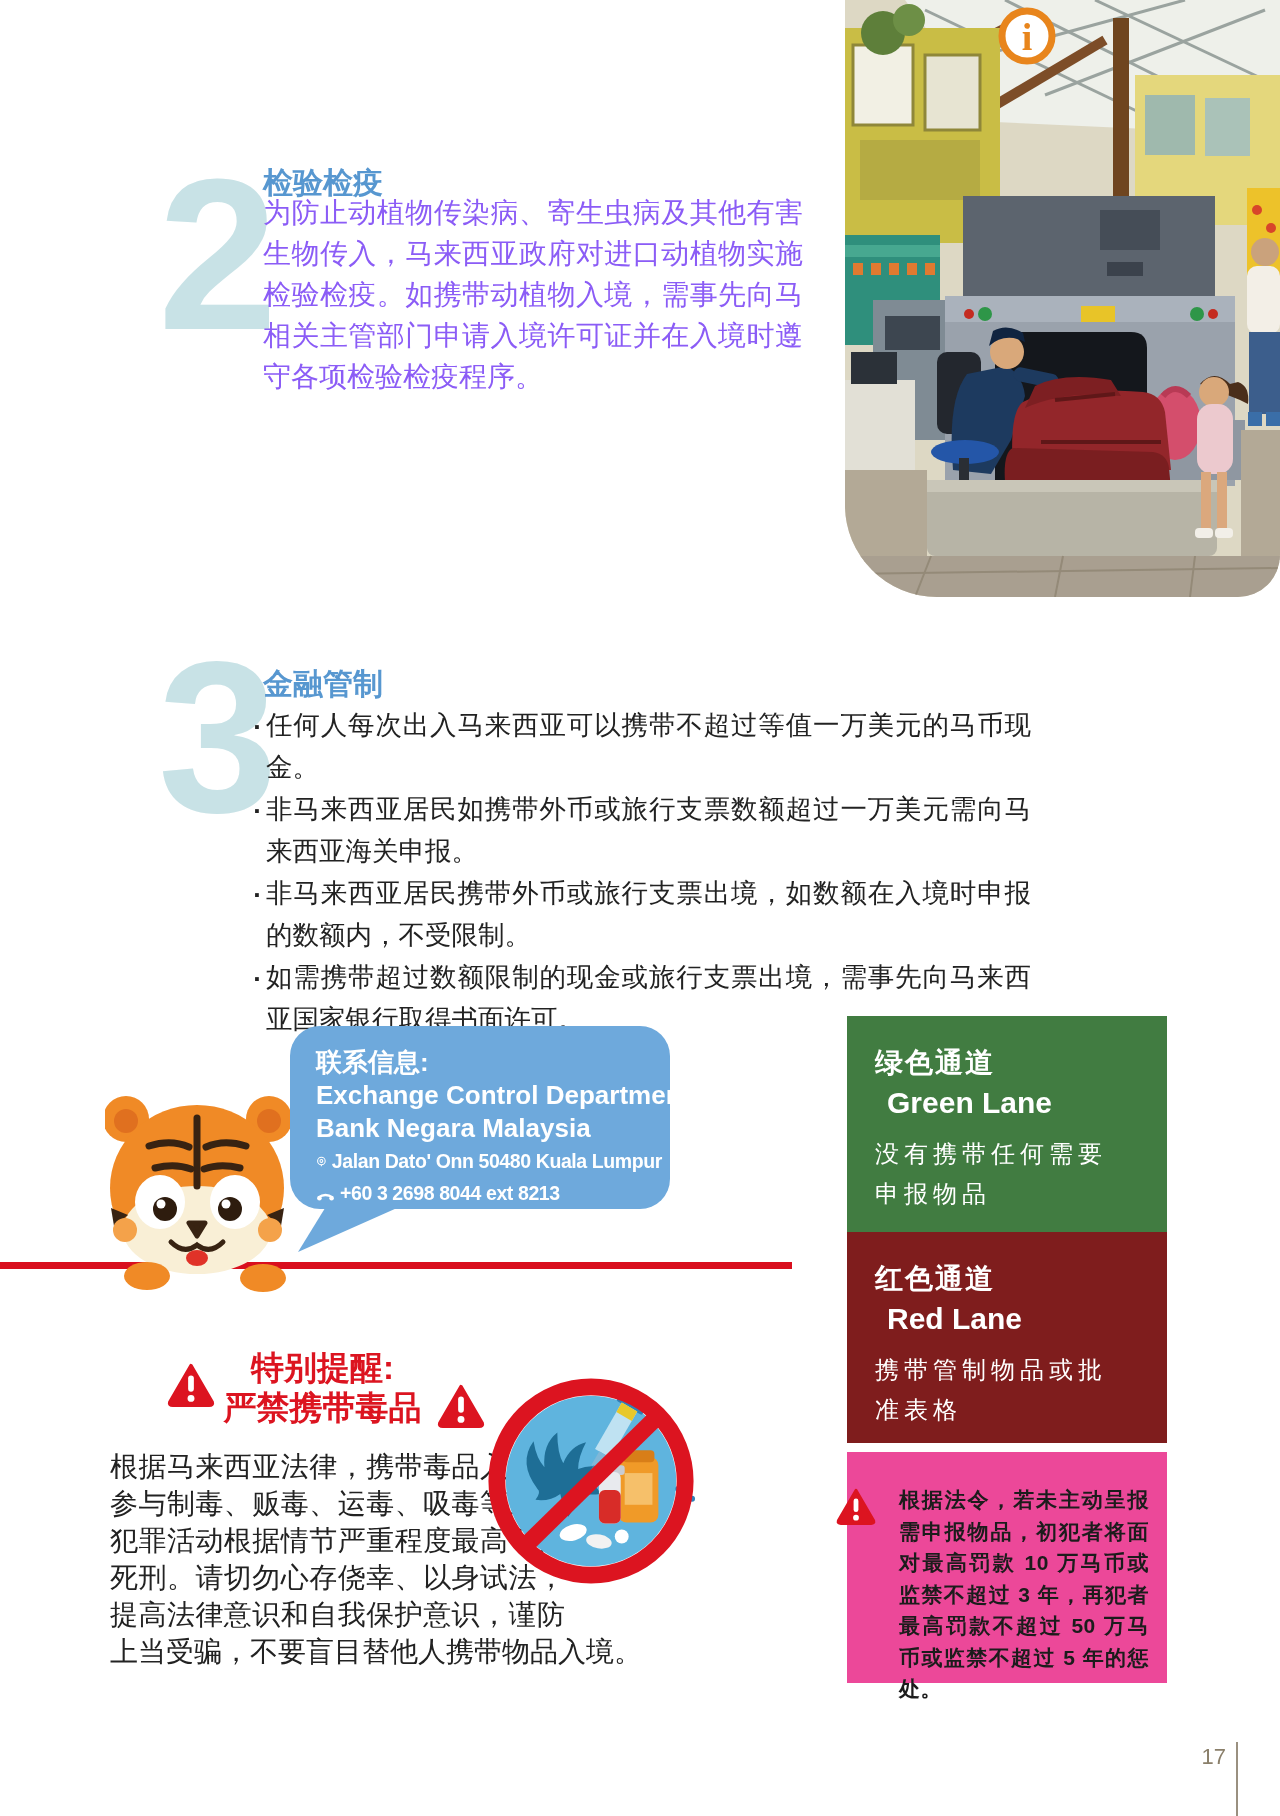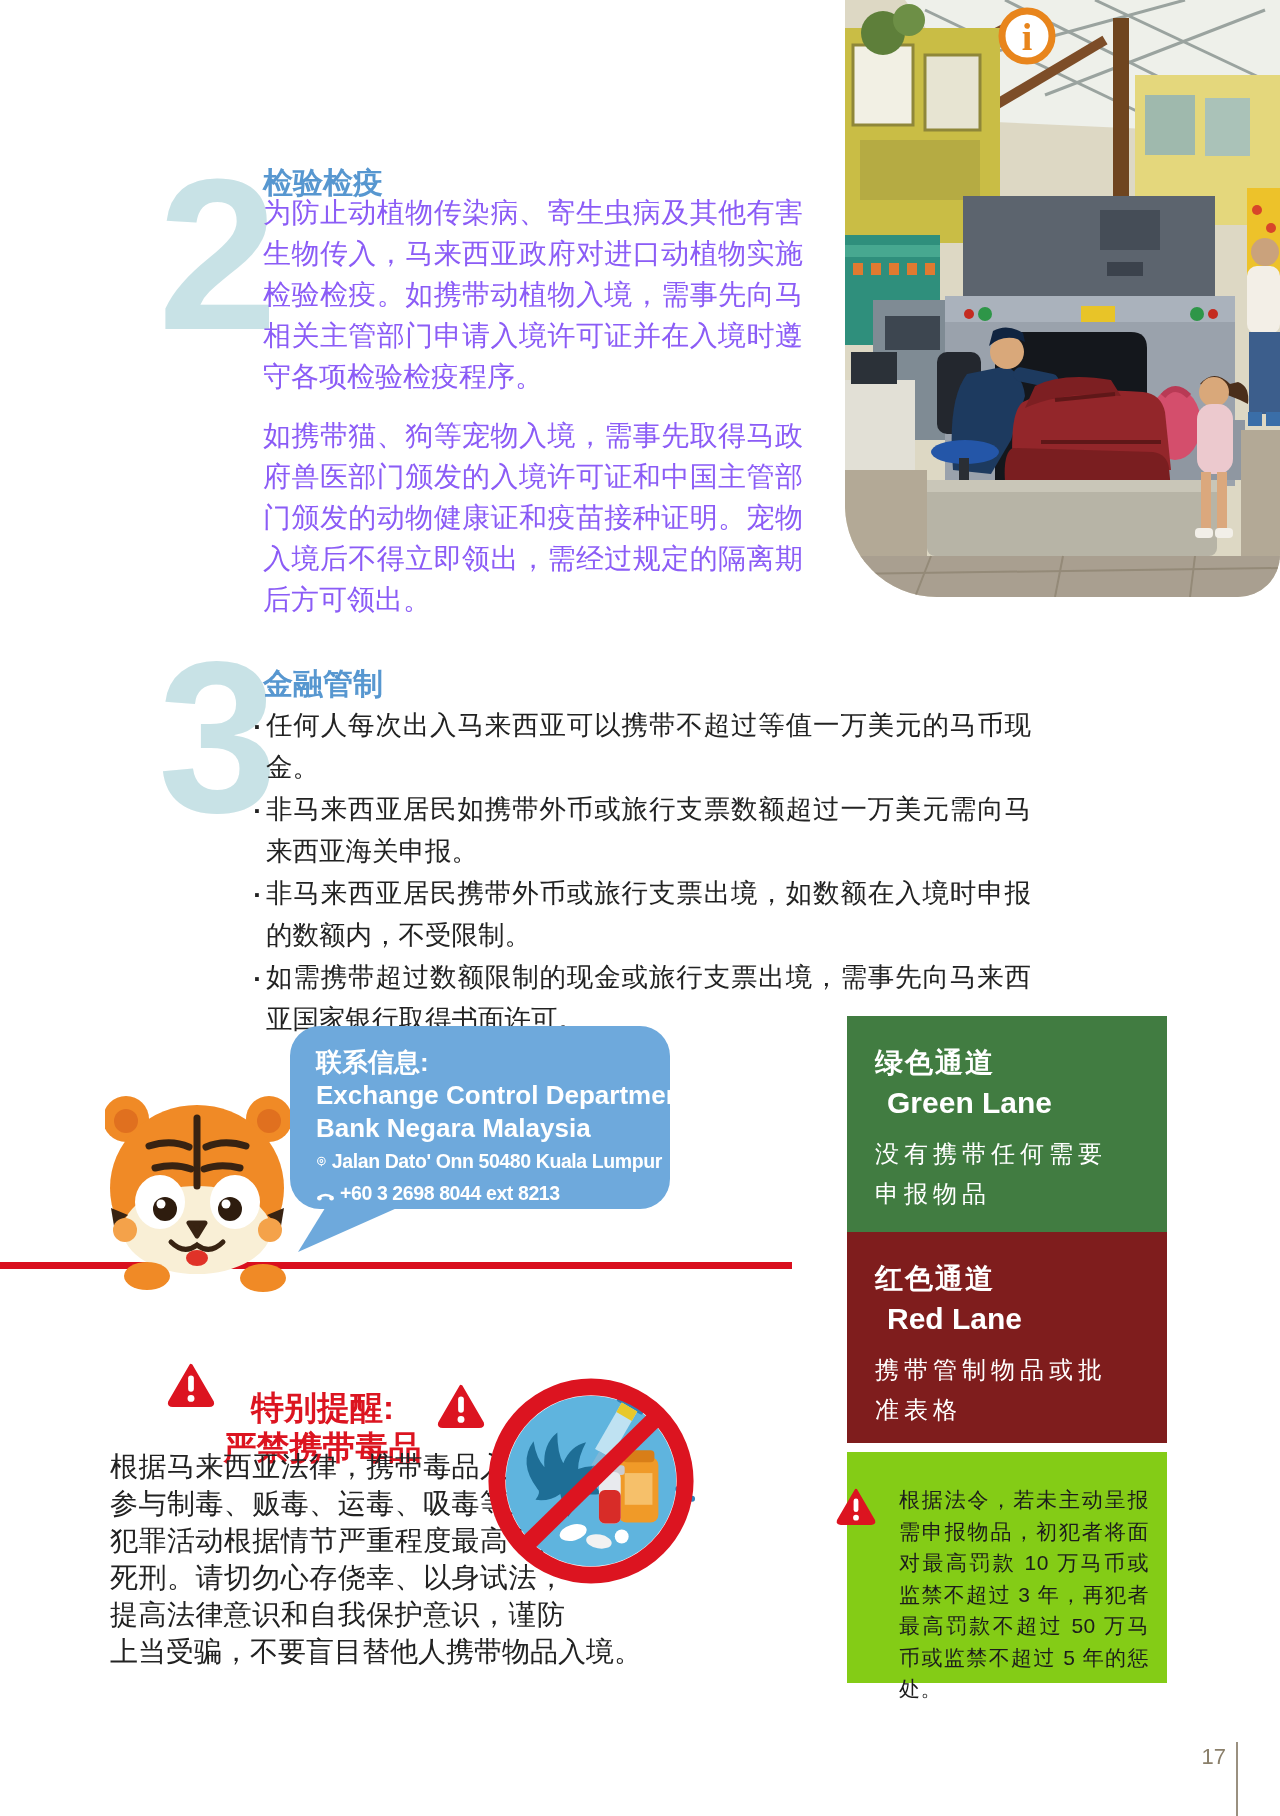--- a/index.html
+++ b/index.html
@@ -41,26 +41,26 @@
   .red-line { position:absolute; left:0; top:1262px; width:792px; height:7px; background:#d90f1e; z-index:1; }
 
   
   .lane { position:absolute; left:847px; width:320px; color:#fff; padding:28px 0 12px 28px; }
   .lane-green { top:1016px; height:216px; background:#417c41; }
   .lane-red   { top:1232px; height:211px; background:#7f1d1d; }
   .lane .zh { font-size:28px; font-weight:700; letter-spacing:2px; }
   .lane .en { font-size:30px; font-weight:700; margin-top:4px;margin-left:12px; }
   .lane .desc { margin-top:14px; width:256px; font-size:24px; letter-spacing:5px; line-height:40px; }
 
-  .notice { position:absolute; left:847px; top:1452px; width:320px; height:231px; background:#84cc16; }
+  .notice { position:absolute; left:847px; top:1452px; width:320px; height:231px; background:#ec4899;font-weight:bold; }
   .notice .txt { position:absolute; left:52px; top:32px; width:250px; font-size:21px; line-height:31.5px; letter-spacing:0.5px; color:#1c1c1c; text-align:justify; }
   .notice-tri { position:absolute; left:-11px; top:36px; width:40px; height:37px; }
 
   
-  .reminder-text { position:absolute; left:190px; top:1348px; width:265px; text-align:center; color:#dc1420; font-weight:700; font-size:33px; line-height:40px;margin-top:40px; }
+  .reminder-text { position:absolute; left:190px; top:1348px; width:265px; text-align:center; color:#dc1420; font-weight:700; font-size:33px; line-height:40px; }
   .tri { position:absolute; width:48px; height:44px; }
   .tri-left  { left:167px; top:1363px; }
   .tri-right { left:437px; top:1384px; }
 
   .drug-body { position:absolute; left:110px; top:1448px; width:745px; font-size:28px; line-height:37px; text-align:justify; color:#222; }
   .drug-float { float:right; width:290px; height:150px; }
   .nodrug { position:absolute; left:482px; top:1372px; width:218px; height:218px; }
 
   
   .page-num { position:absolute; left:1168px; top:1744px; width:58px; text-align:right; font-size:22px; color:#8a7f6a; }
@@ -181,21 +181,20 @@
           <line x1="210" y1="597" x2="218" y2="556"></line>
           <line x1="345" y1="597" x2="350" y2="556"></line>
         </g>
     </svg>
   </div>
 
   <div class="numeral n2">2</div>
   <h2 class="sec-title sec2-title">检验检疫</h2>
   <div class="sec2-body">
     <p>为防止动植物传染病、寄生虫病及其他有害生物传入，马来西亚政府对进口动植物实施检验检疫。如携带动植物入境，需事先向马相关主管部门申请入境许可证并在入境时遵守各项检验检疫程序。</p>
-    <p>如携带猫、狗等宠物入境，需事先取得马政府兽医部门颁发的入境许可证和中国主管部门颁发的动物健康证和疫苗接种证明。宠物入境后不得立即领出，需经过规定的隔离期后方可领出。</p>
   </div>
 
   <div class="numeral n3">3</div>
   <h2 class="sec-title sec3-title">金融管制</h2>
   <ul class="sec3-bullets">
     <li>任何人每次出入马来西亚可以携带不超过等值一万美元的马币现金。</li>
     <li>非马来西亚居民如携带外币或旅行支票数额超过一万美元需向马来西亚海关申报。</li>
     <li>非马来西亚居民携带外币或旅行支票出境，如数额在入境时申报的数额内，不受限制。</li>
     <li>如需携带超过数额限制的现金或旅行支票出境，需事先向马来西亚国家银行取得书面许可。</li>
   </ul>

